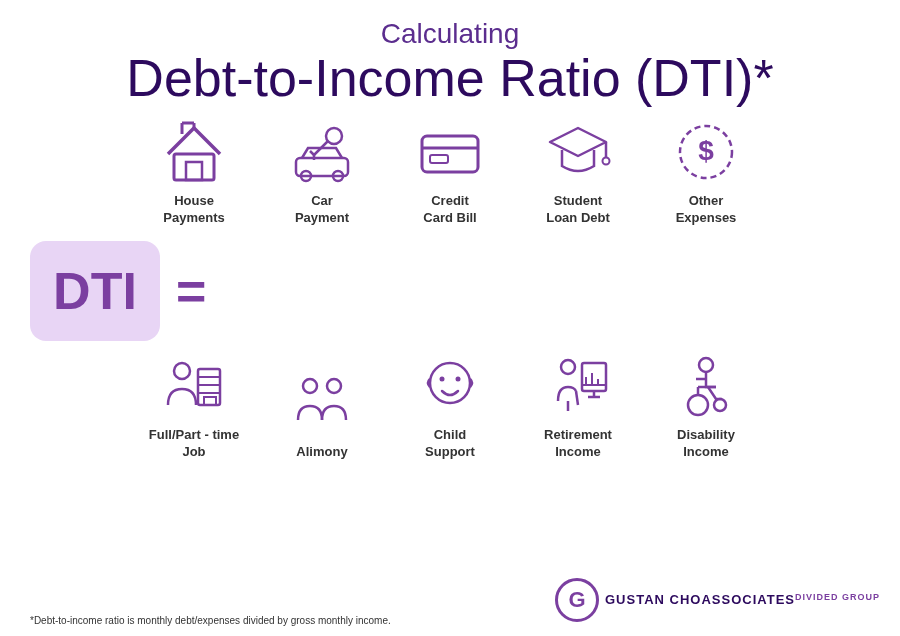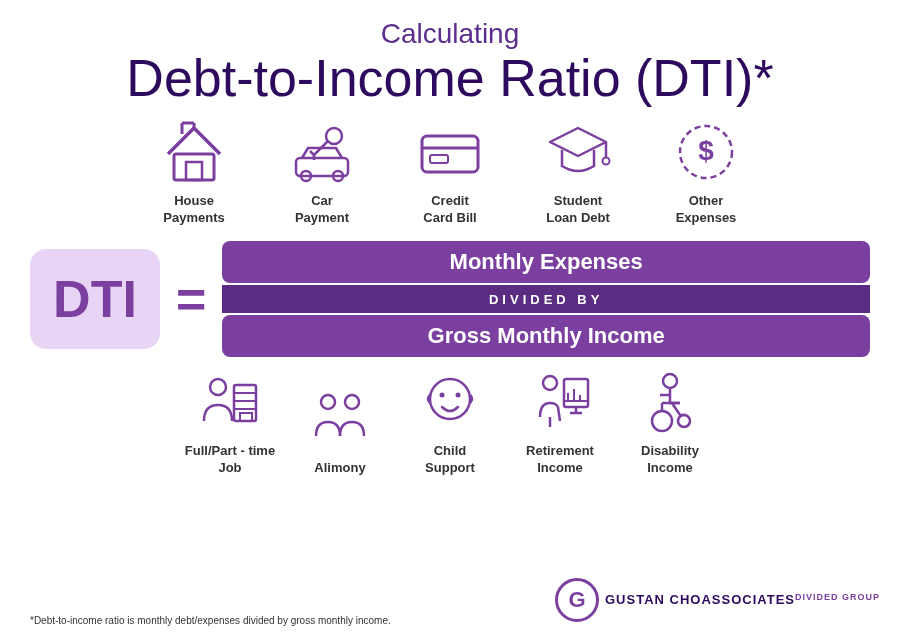--- a/index.html
+++ b/index.html
@@ -151,21 +151,21 @@
     .denominator-text {
       color: white;
       font-size: 22px;
       font-weight: 800;
     }
 
     .bottom-icons-row {
       display: flex;
       justify-content: center;
       align-items: flex-end;
-      gap: 10px;
+      gap: 28px;
       margin-bottom: 8px;
     }
 
     .bottom-icon-item {
       display: flex;
       flex-direction: column;
       align-items: center;
       width: 100px;
     }
 
@@ -298,31 +298,20 @@
       <div class="icon-label">Other<br>Expenses</div>
     </div>
 
   </div>
 
   <div class="formula-section">
     <div class="dti-box">
       <span class="dti-text">DTI</span>
     </div>
     <div class="equals-sign">=</div>
-    <div class="fraction-block">
-      <div class="numerator-bar">
-        <span class="numerator-text">Monthly Expenses</span>
-      </div>
-      <div class="divider-bar">
-        <span class="divider-text">DIVIDED BY</span>
-      </div>
-      <div class="denominator-bar">
-        <span class="denominator-text">Gross Monthly Income</span>
-      </div>
-    </div>
   </div>
 
   <div class="bottom-icons-row">
 
     <div class="bottom-icon-item">
       <div class="icon-svg">
         <svg width="68" height="62" viewBox="0 0 68 62" fill="none">
 
           <circle cx="22" cy="16" r="8" stroke="#7b3fa0" stroke-width="2.5" fill="none"></circle>
           <path d="M8,50 Q8,34 22,34 Q36,34 36,50" stroke="#7b3fa0" stroke-width="2.5" fill="none"></path>

